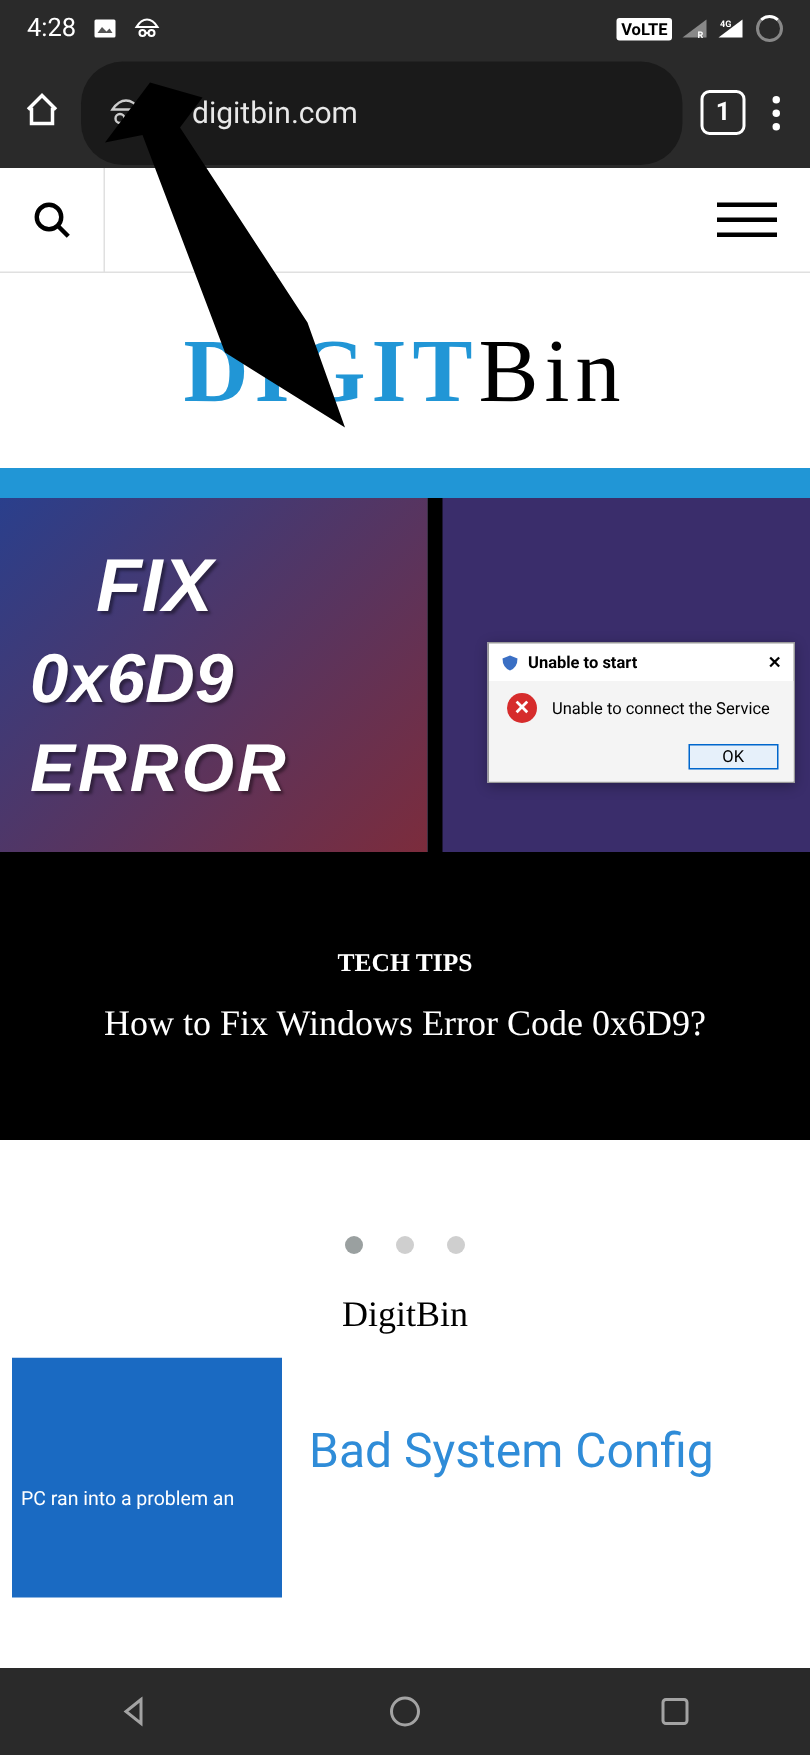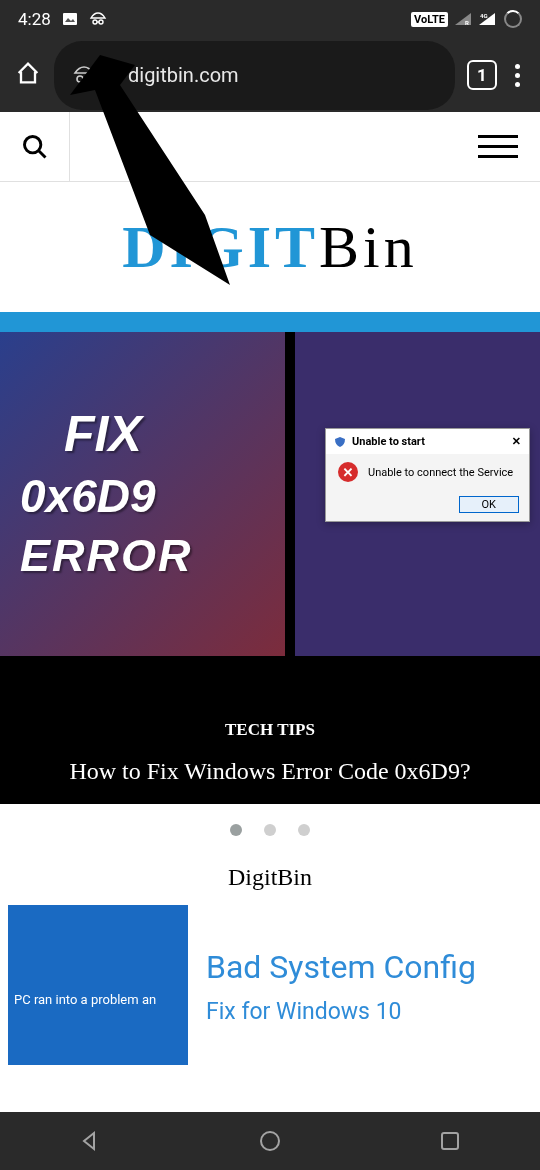--- a/index.html
+++ b/index.html
@@ -84,21 +84,21 @@
     .carousel {
       height: 492px;
       position: relative;
       overflow: hidden;
     }
     .carousel-top {
       height: 20px;
       background: #2196d6;
     }
     .carousel-img {
-      height: 324px;
+      height: 236px;
       display: flex;
     }
     .carousel-left {
       width: 285px;
       background: linear-gradient(135deg, #2a3f8c, #7c2c3c);
       color: #fff;
       display: flex; flex-direction: column; justify-content: center;
       padding-left: 20px;
       font-weight: 900;
       font-style: italic;
@@ -310,21 +310,20 @@
 </div>
 
 <div class="section-title">DigitBin</div>
 
 <div class="article-row">
   <div class="article-thumb">
     <span>PC ran into a problem an</span>
   </div>
   <div class="article-text">
     <span>Bad System Config</span>
-    <span class="article-sub">Fix for Windows 10</span>
   </div>
 </div>
 
 <div class="nav-bar">
   <svg width="24" height="24" viewBox="0 0 24 24">
       <path d="M16 4 L6 12 L16 20 Z" fill="none" stroke="#ccc" stroke-width="2"></path>
     </svg>
   <svg width="24" height="24" viewBox="0 0 24 24">
       <circle cx="12" cy="12" r="9" fill="none" stroke="#ccc" stroke-width="2"></circle>
     </svg>

